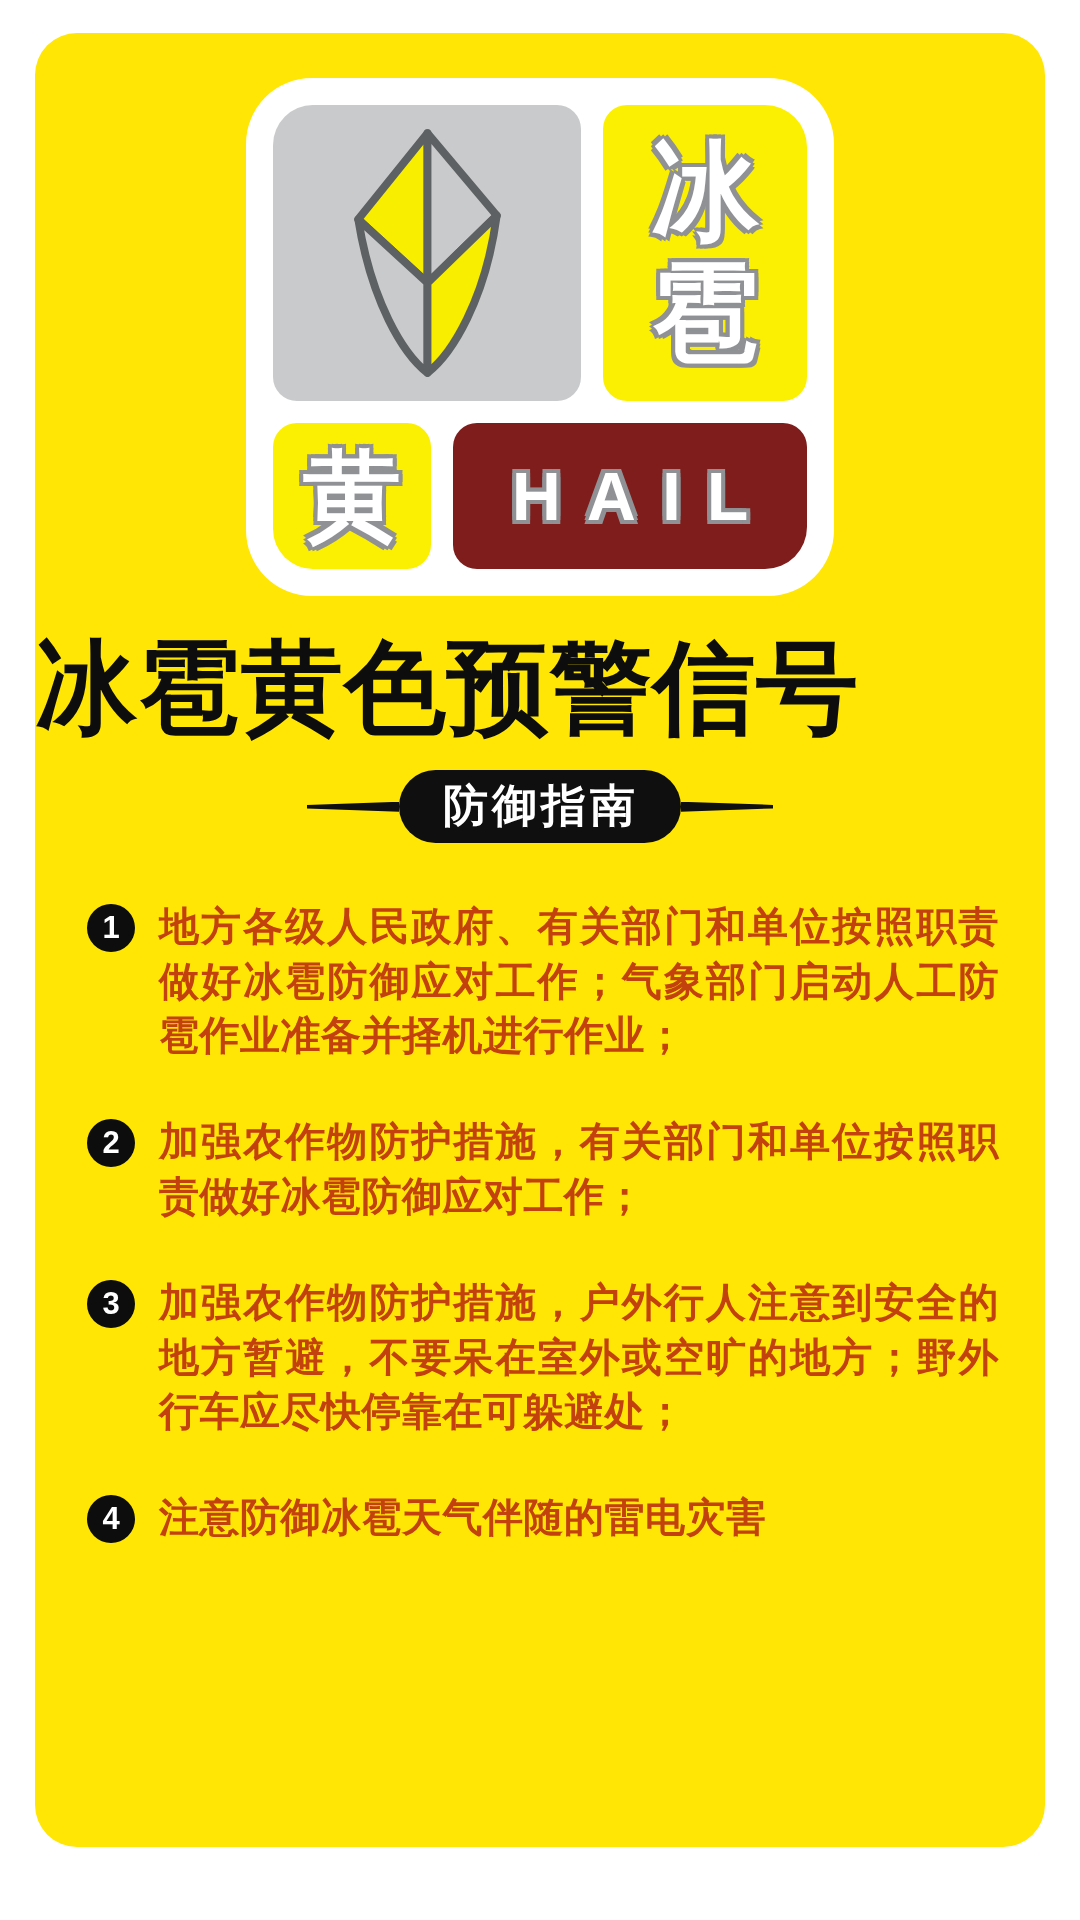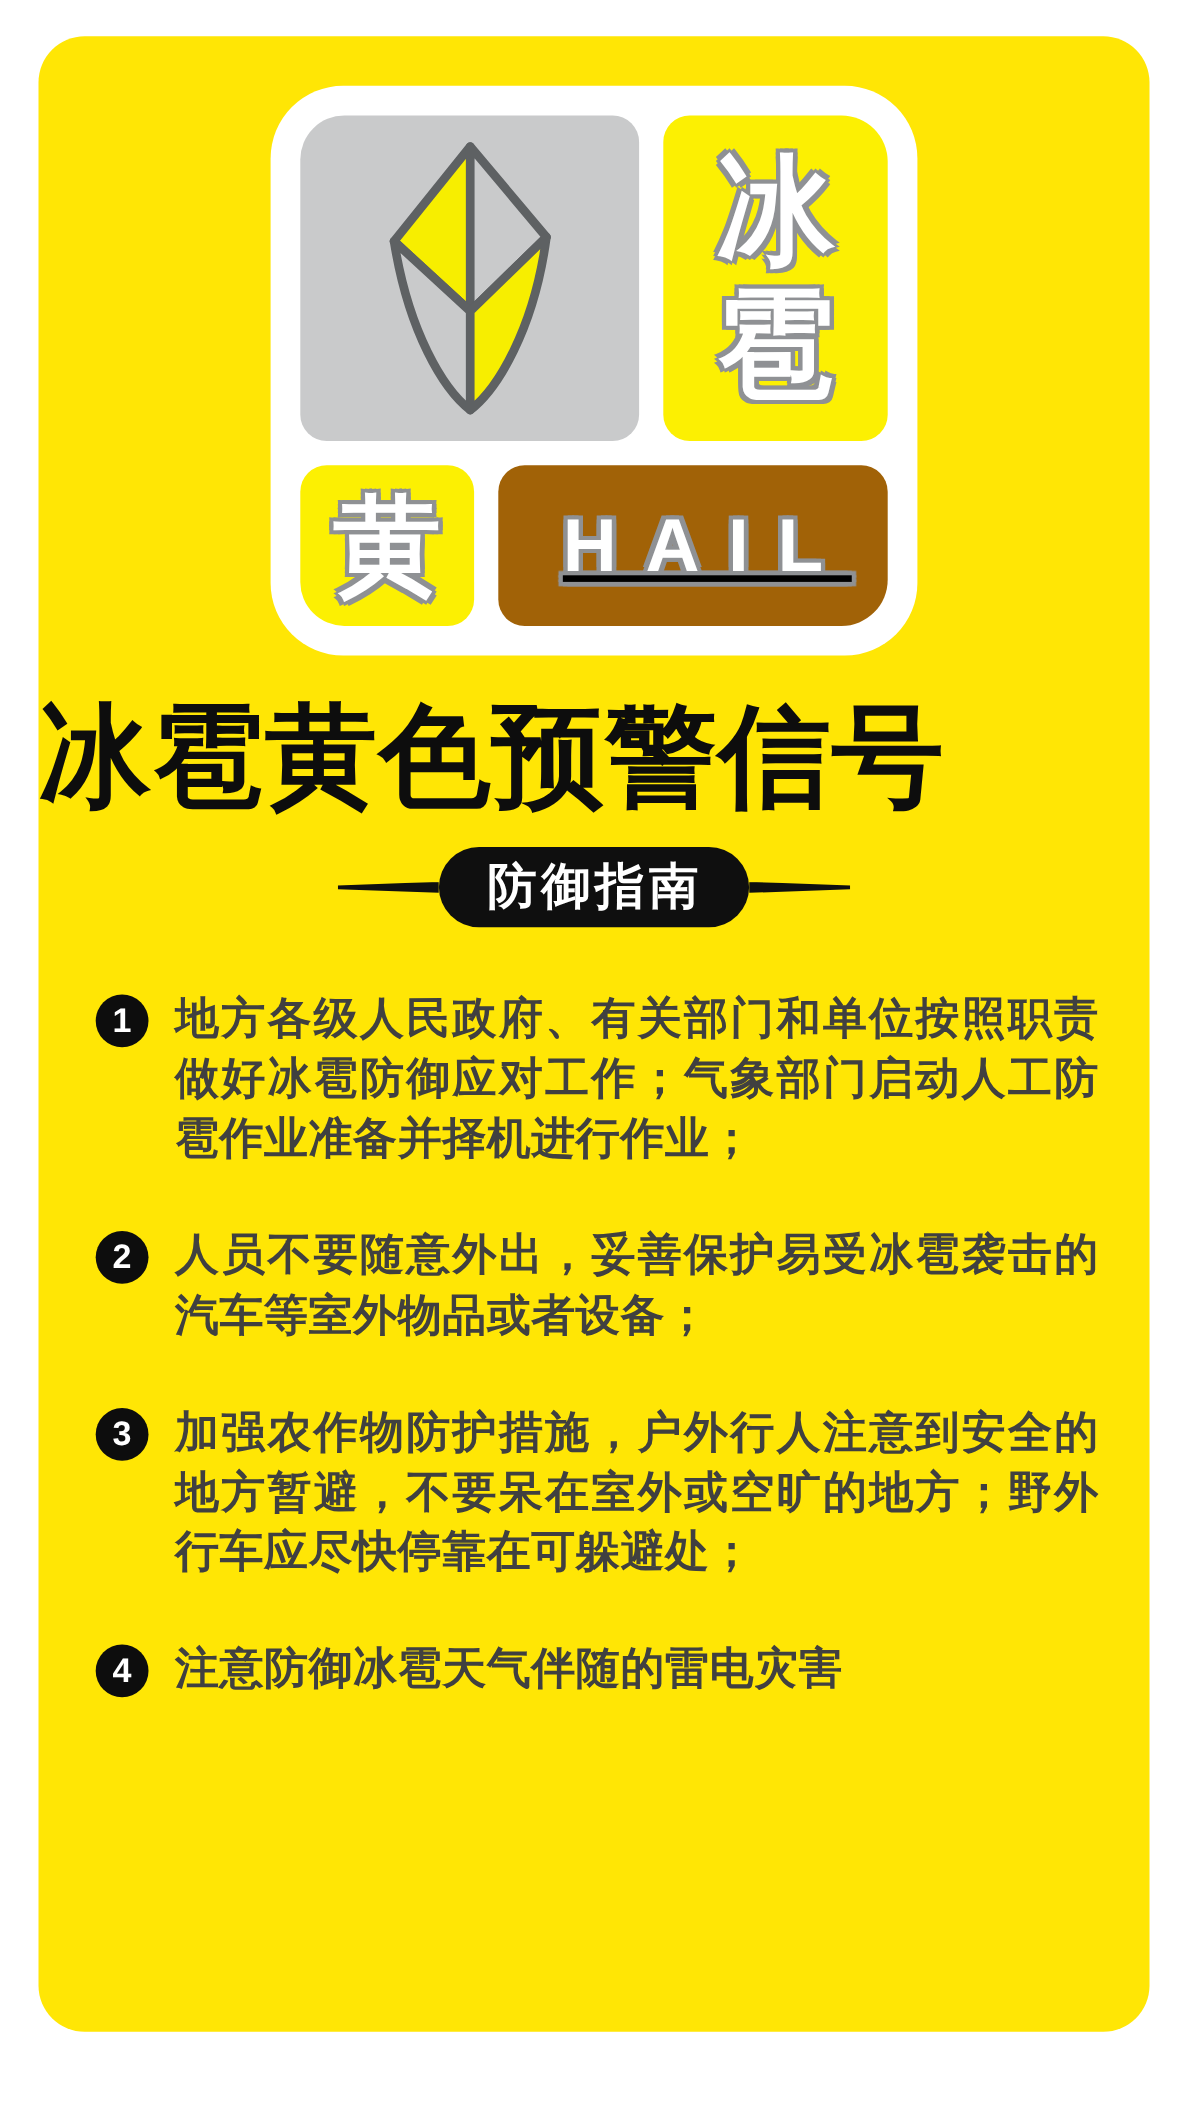--- a/index.html
+++ b/index.html
@@ -54,23 +54,22 @@
     border-radius: 24px 42px 24px 24px;
     flex-direction: column;
   }
   .box-level {
     width: 158px;
     background: #fcf002;
     border-radius: 24px 24px 24px 40px;
   }
   .box-hail {
     flex: 1;
-    background: #a16207;
+    background: #7f1d1d;
     border-radius: 24px 24px 42px 24px;
-    text-decoration: underline;
   }
   .outlined-glyph {
     color: #ffffff;
     font-weight: 800;
     text-shadow:
       -4px -4px 0 #8f9194, 4px -4px 0 #8f9194,
       -4px 4px 0 #8f9194, 4px 4px 0 #8f9194,
       -4px 0 0 #8f9194, 4px 0 0 #8f9194,
       0 -4px 0 #8f9194, 0 4px 0 #8f9194;
   }
@@ -138,21 +137,21 @@
     font-weight: 700;
     display: flex;
     align-items: center;
     justify-content: center;
   }
   .guideline-text {
     flex: 1;
     font-size: 40px;
     line-height: 1.36;
     font-weight: 600;
-    color: #404040;
+    color: #c2410c;
     letter-spacing: 0.5px;
     text-align: justify;
   }
 </style>
 </head>
 <body>
 
 <div class="poster">
 
   <div class="sign-card">
@@ -192,21 +191,21 @@
 
   <div class="guidelines">
 
     <div class="guideline">
       <div class="num-circle">1</div>
       <div class="guideline-text">地方各级人民政府、有关部门和单位按照职责做好冰雹防御应对工作；气象部门启动人工防雹作业准备并择机进行作业；</div>
     </div>
 
     <div class="guideline">
       <div class="num-circle">2</div>
-      <div class="guideline-text">人员不要随意外出，妥善保护易受冰雹袭击的汽车等室外物品或者设备；</div>
+      <div class="guideline-text">加强农作物防护措施，有关部门和单位按照职责做好冰雹防御应对工作；</div>
     </div>
 
     <div class="guideline">
       <div class="num-circle">3</div>
       <div class="guideline-text">加强农作物防护措施，户外行人注意到安全的地方暂避，不要呆在室外或空旷的地方；野外行车应尽快停靠在可躲避处；</div>
     </div>
 
     <div class="guideline">
       <div class="num-circle">4</div>
       <div class="guideline-text">注意防御冰雹天气伴随的雷电灾害</div>

